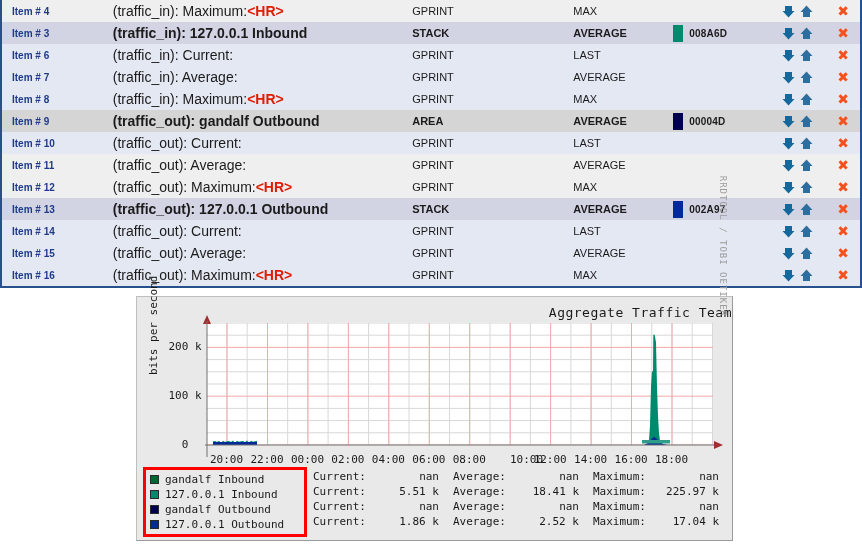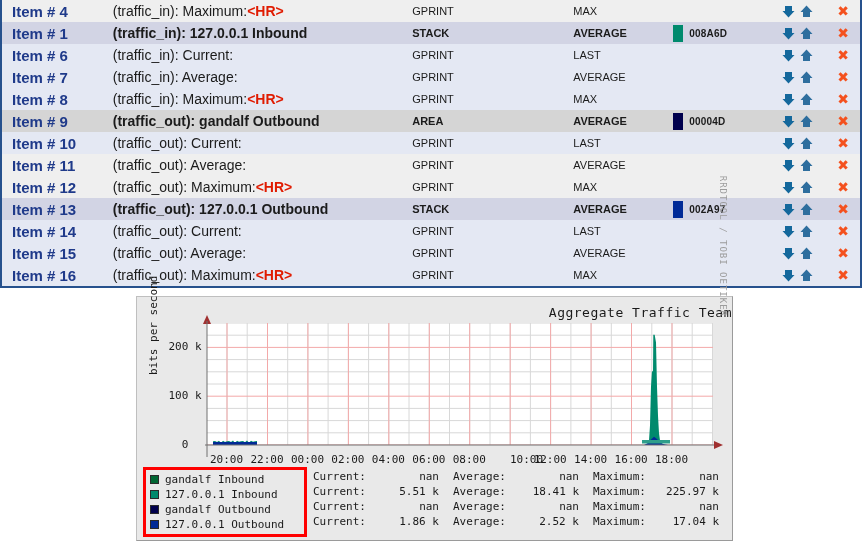--- a/index.html
+++ b/index.html
@@ -33,21 +33,21 @@
   .row.shade-pale    { background: #E4E8F3; }
   .row.shade-lav     { background: #D2D4E4; }
   .row.shade-gray    { background: #D5D5D5; }
   .row.bold { font-weight: bold; }
 
   .c-item {
     width: 112px;
     padding-left: 10px;
     color: #1F3A8A;
     font-weight: bold;
-    font-size: 15px;
+    font-size: 10px;
     white-space: nowrap;
   }
   .c-desc {
     width: 303px;
     font-size: 14px;
     white-space: nowrap;
     overflow: hidden;
   }
   .c-desc .hr-tag { color: #E01B00; font-weight: bold; }
   .c-type {
@@ -222,21 +222,21 @@
         </svg>
         <svg width="13" height="13" class="arrow-up">
           <polygon points="6.5,0.5 12.5,7 10,7 10,12 3,12 3,7 0.5,7" fill="#2E6E9E"></polygon>
         </svg>
       </div>
       <div class="c-del">
         <span class="del-x">✖</span>
       </div>
     </div>
     <div class="row shade-lav bold">
-      <div class="c-item">Item # 1</div>
+      <div class="c-item">Item # 3</div>
       <div class="c-desc">(traffic_in): 127.0.0.1 Inbound</div>
       <div class="c-type">STACK</div>
       <div class="c-cf">AVERAGE</div>
       <div class="c-color">
         <span class="swatch" style="background: rgb(0, 138, 109);"></span>
         <span>008A6D</span>
       </div>
       <div class="c-arrows">
         <svg width="13" height="13" class="arrow-dn">
           <polygon points="3,1 10,1 10,6 12.5,6 6.5,12.5 0.5,6 3,6" fill="#14689C"></polygon>

